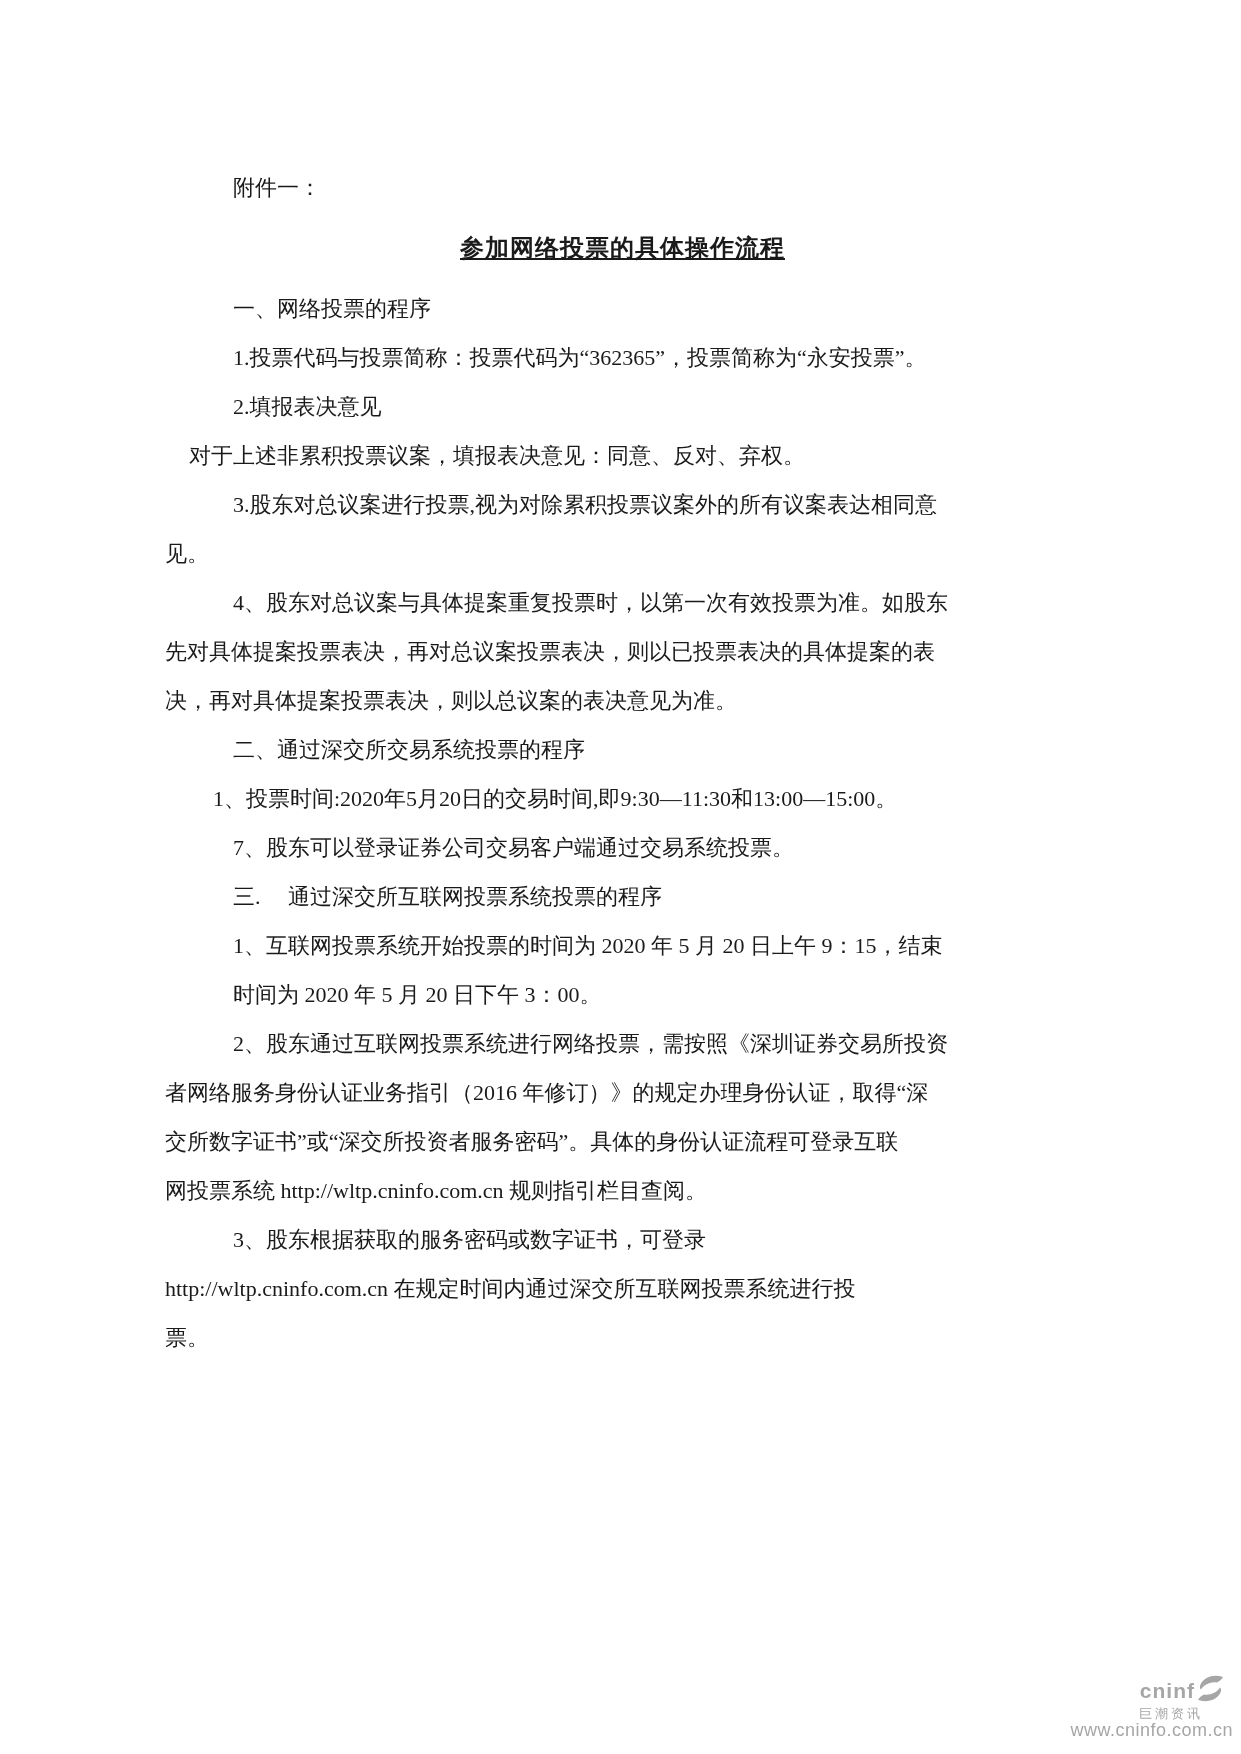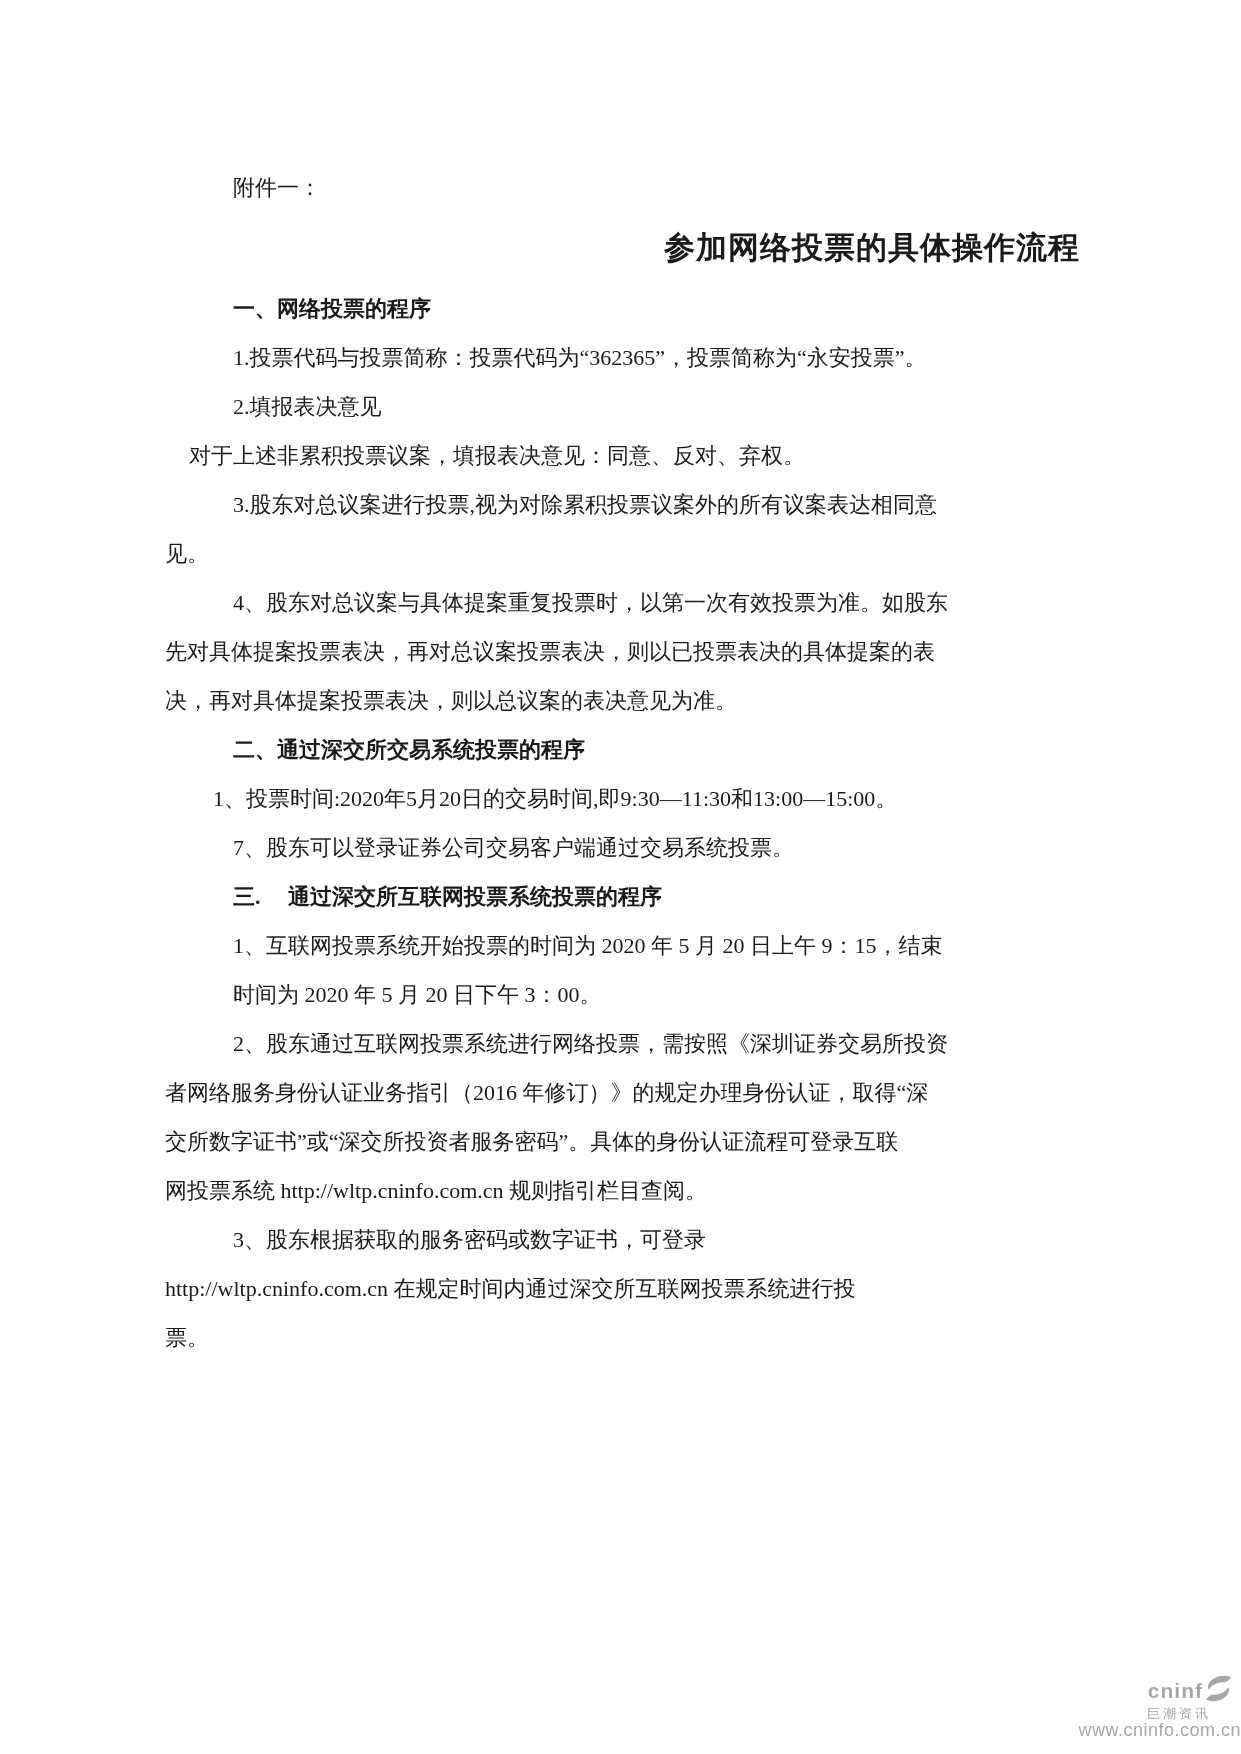--- a/index.html
+++ b/index.html
@@ -18,33 +18,34 @@
   }
   .ln {
     height: 49px;
     line-height: 49px;
     font-size: 22px;
     white-space: pre;
   }
   .title {
     height: 72px;
     line-height: 72px;
-    font-size: 31px;
+    font-size: 24px;
     font-weight: bold;
-    text-align: right;
+    text-align: center;
     letter-spacing: 1px;
+    text-decoration: underline;
   }
-  .bold { font-weight: bold; }
+  .bold { font-weight: normal; }
   .ind1 { padding-left: 24px; }
   .ind2 { padding-left: 48px; }
   .ind3 { padding-left: 68px; }
 
   .footer {
     position: absolute;
-    right: 0; bottom: 16px;
+    right: 8px; bottom: 16px;
     text-align: right;
     color: #a6a6a6;
     font-family: "Liberation Sans", "DejaVu Sans", sans-serif;
   }
   .logo-row {
     display: flex;
     align-items: center;
     justify-content: flex-end;
     margin-right: 9px;
   }

